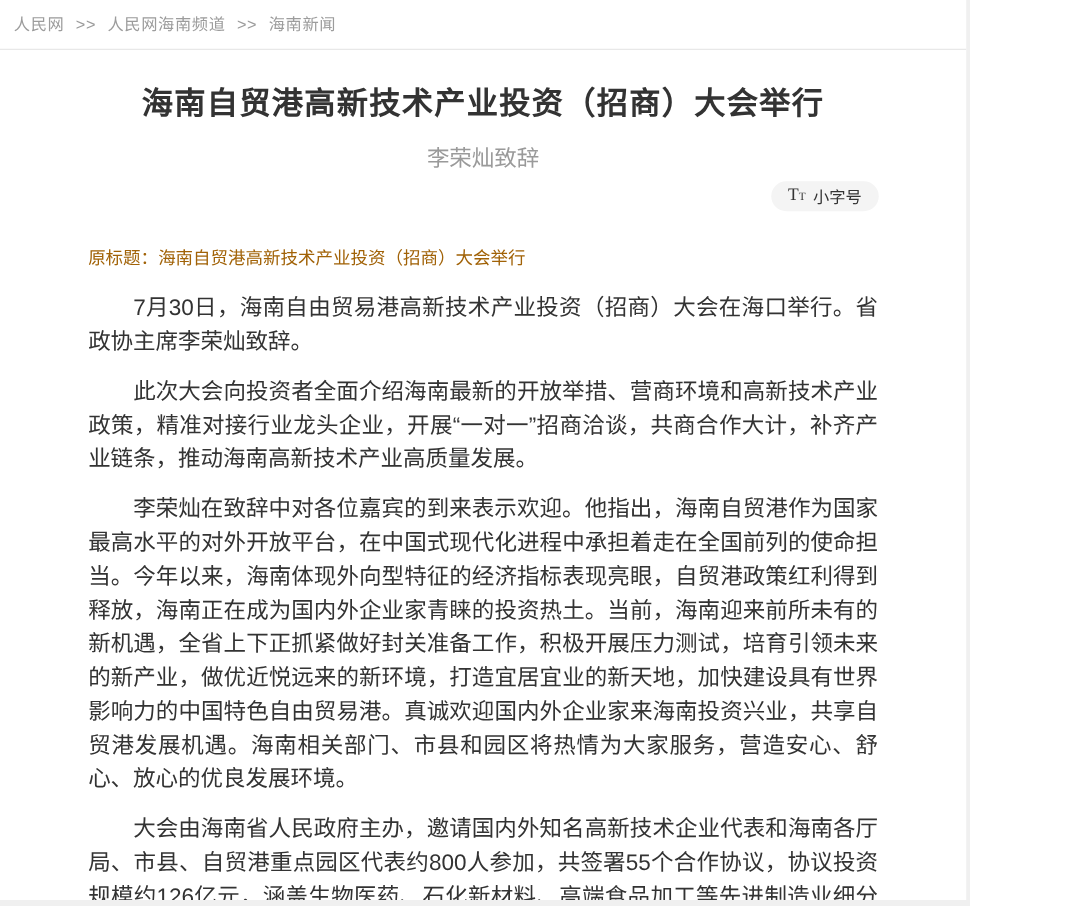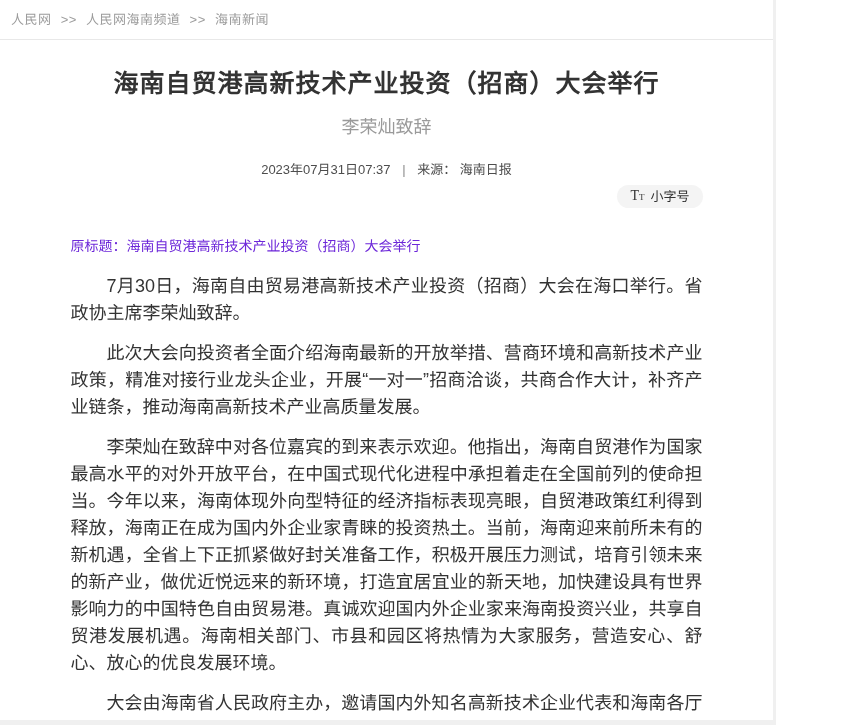--- a/index.html
+++ b/index.html
@@ -77,21 +77,21 @@
     cursor: pointer;
     line-height: 1;
   }
   .font-icon { margin-right: 6px; font-family: "Liberation Serif", "DejaVu Serif", serif; color: #333; }
   .font-icon .t-big { font-size: 14px; }
   .font-icon .t-small { font-size: 9px; }
   .original-title {
     margin-top: 25px;
     font-size: 14px;
     line-height: 20px;
-    color: #6d28d9;
+    color: #a16207;
   }
   .article-body { margin-top: 17px; }
   .article-body p {
     margin: 0 0 13px 0;
     font-size: 18px;
     line-height: 27px;
     color: #333;
     text-indent: 2em;
     text-align: justify;
   }
@@ -110,26 +110,20 @@
   </div>
 
   <hr class="top-divider">
 
   <div class="article">
 
     <h1 class="article-title">海南自贸港高新技术产业投资（招商）大会举行</h1>
 
     <div class="article-subtitle">李荣灿致辞</div>
 
-    <div class="article-meta">
-      <span>2023年07月31日07:37</span>
-      <span class="meta-sep">|</span>
-      <span>来源：</span>
-      <span>海南日报</span>
-    </div>
 
     <div class="toolbar">
       <button class="font-size-btn">
         <span class="font-icon"><span class="t-big">T</span><span class="t-small">T</span></span>
         <span>小字号</span>
       </button>
     </div>
 
     <div class="original-title">
       <span>原标题：</span><span>海南自贸港高新技术产业投资（招商）大会举行</span>

